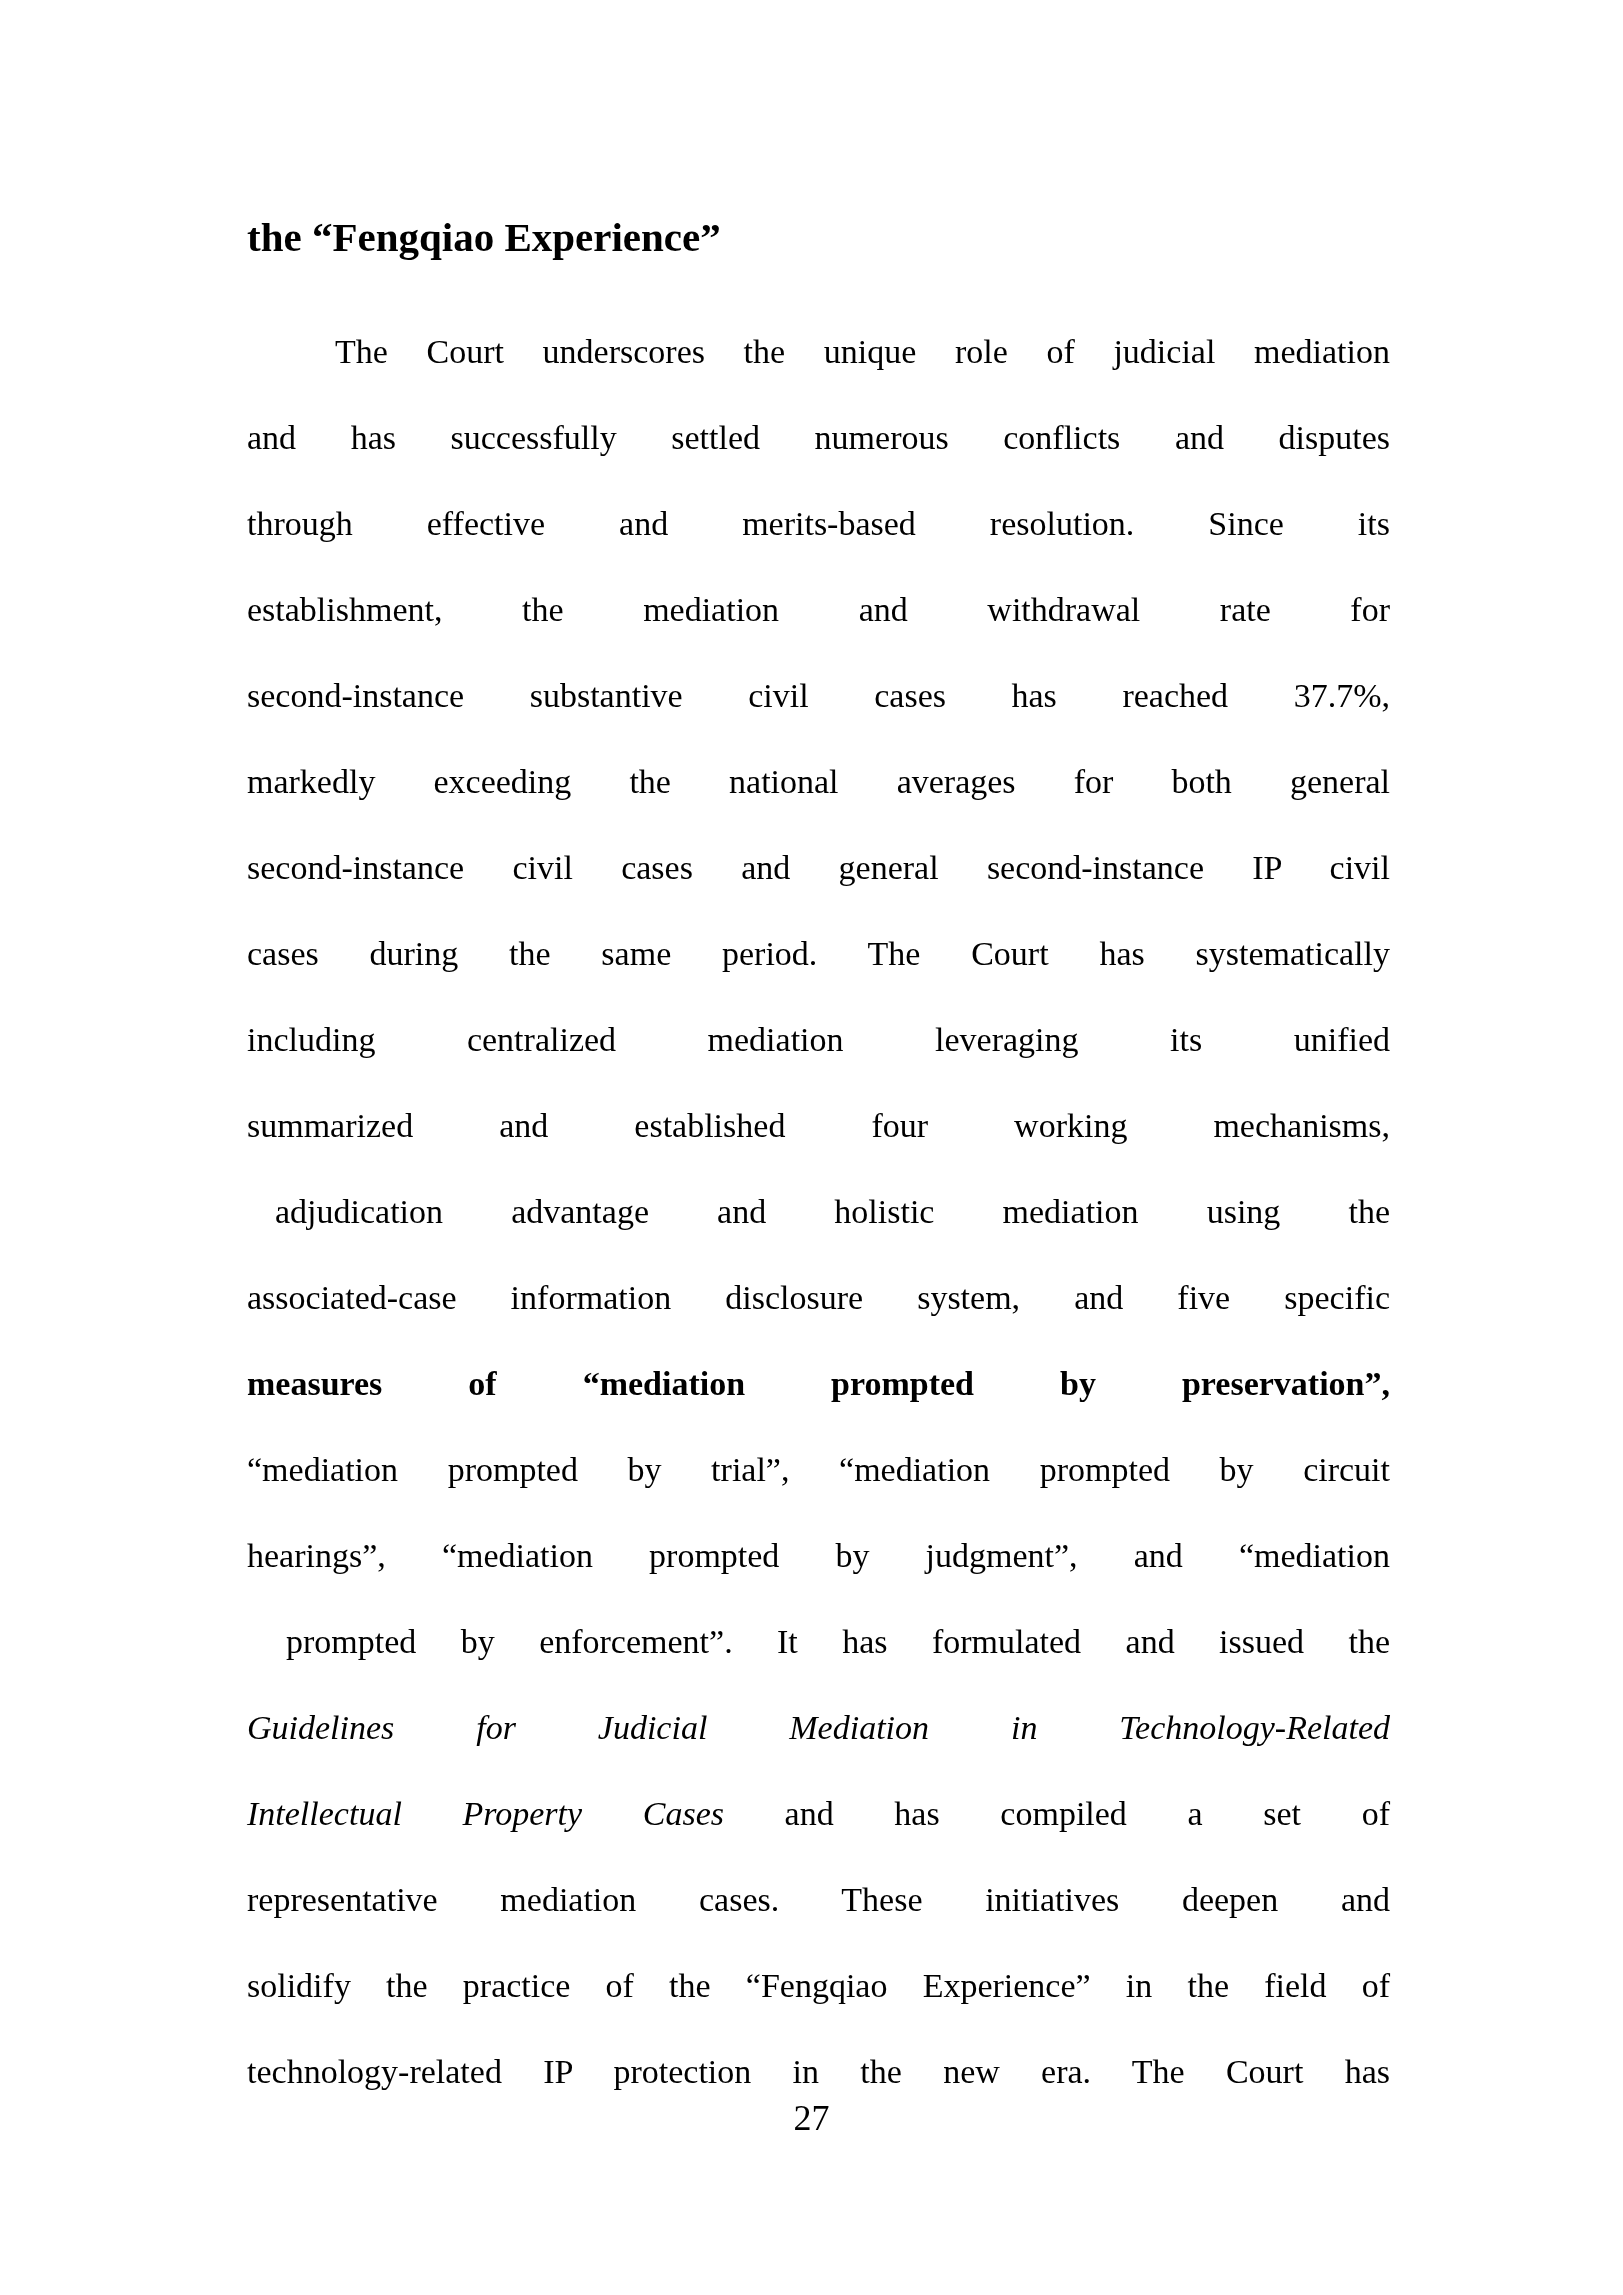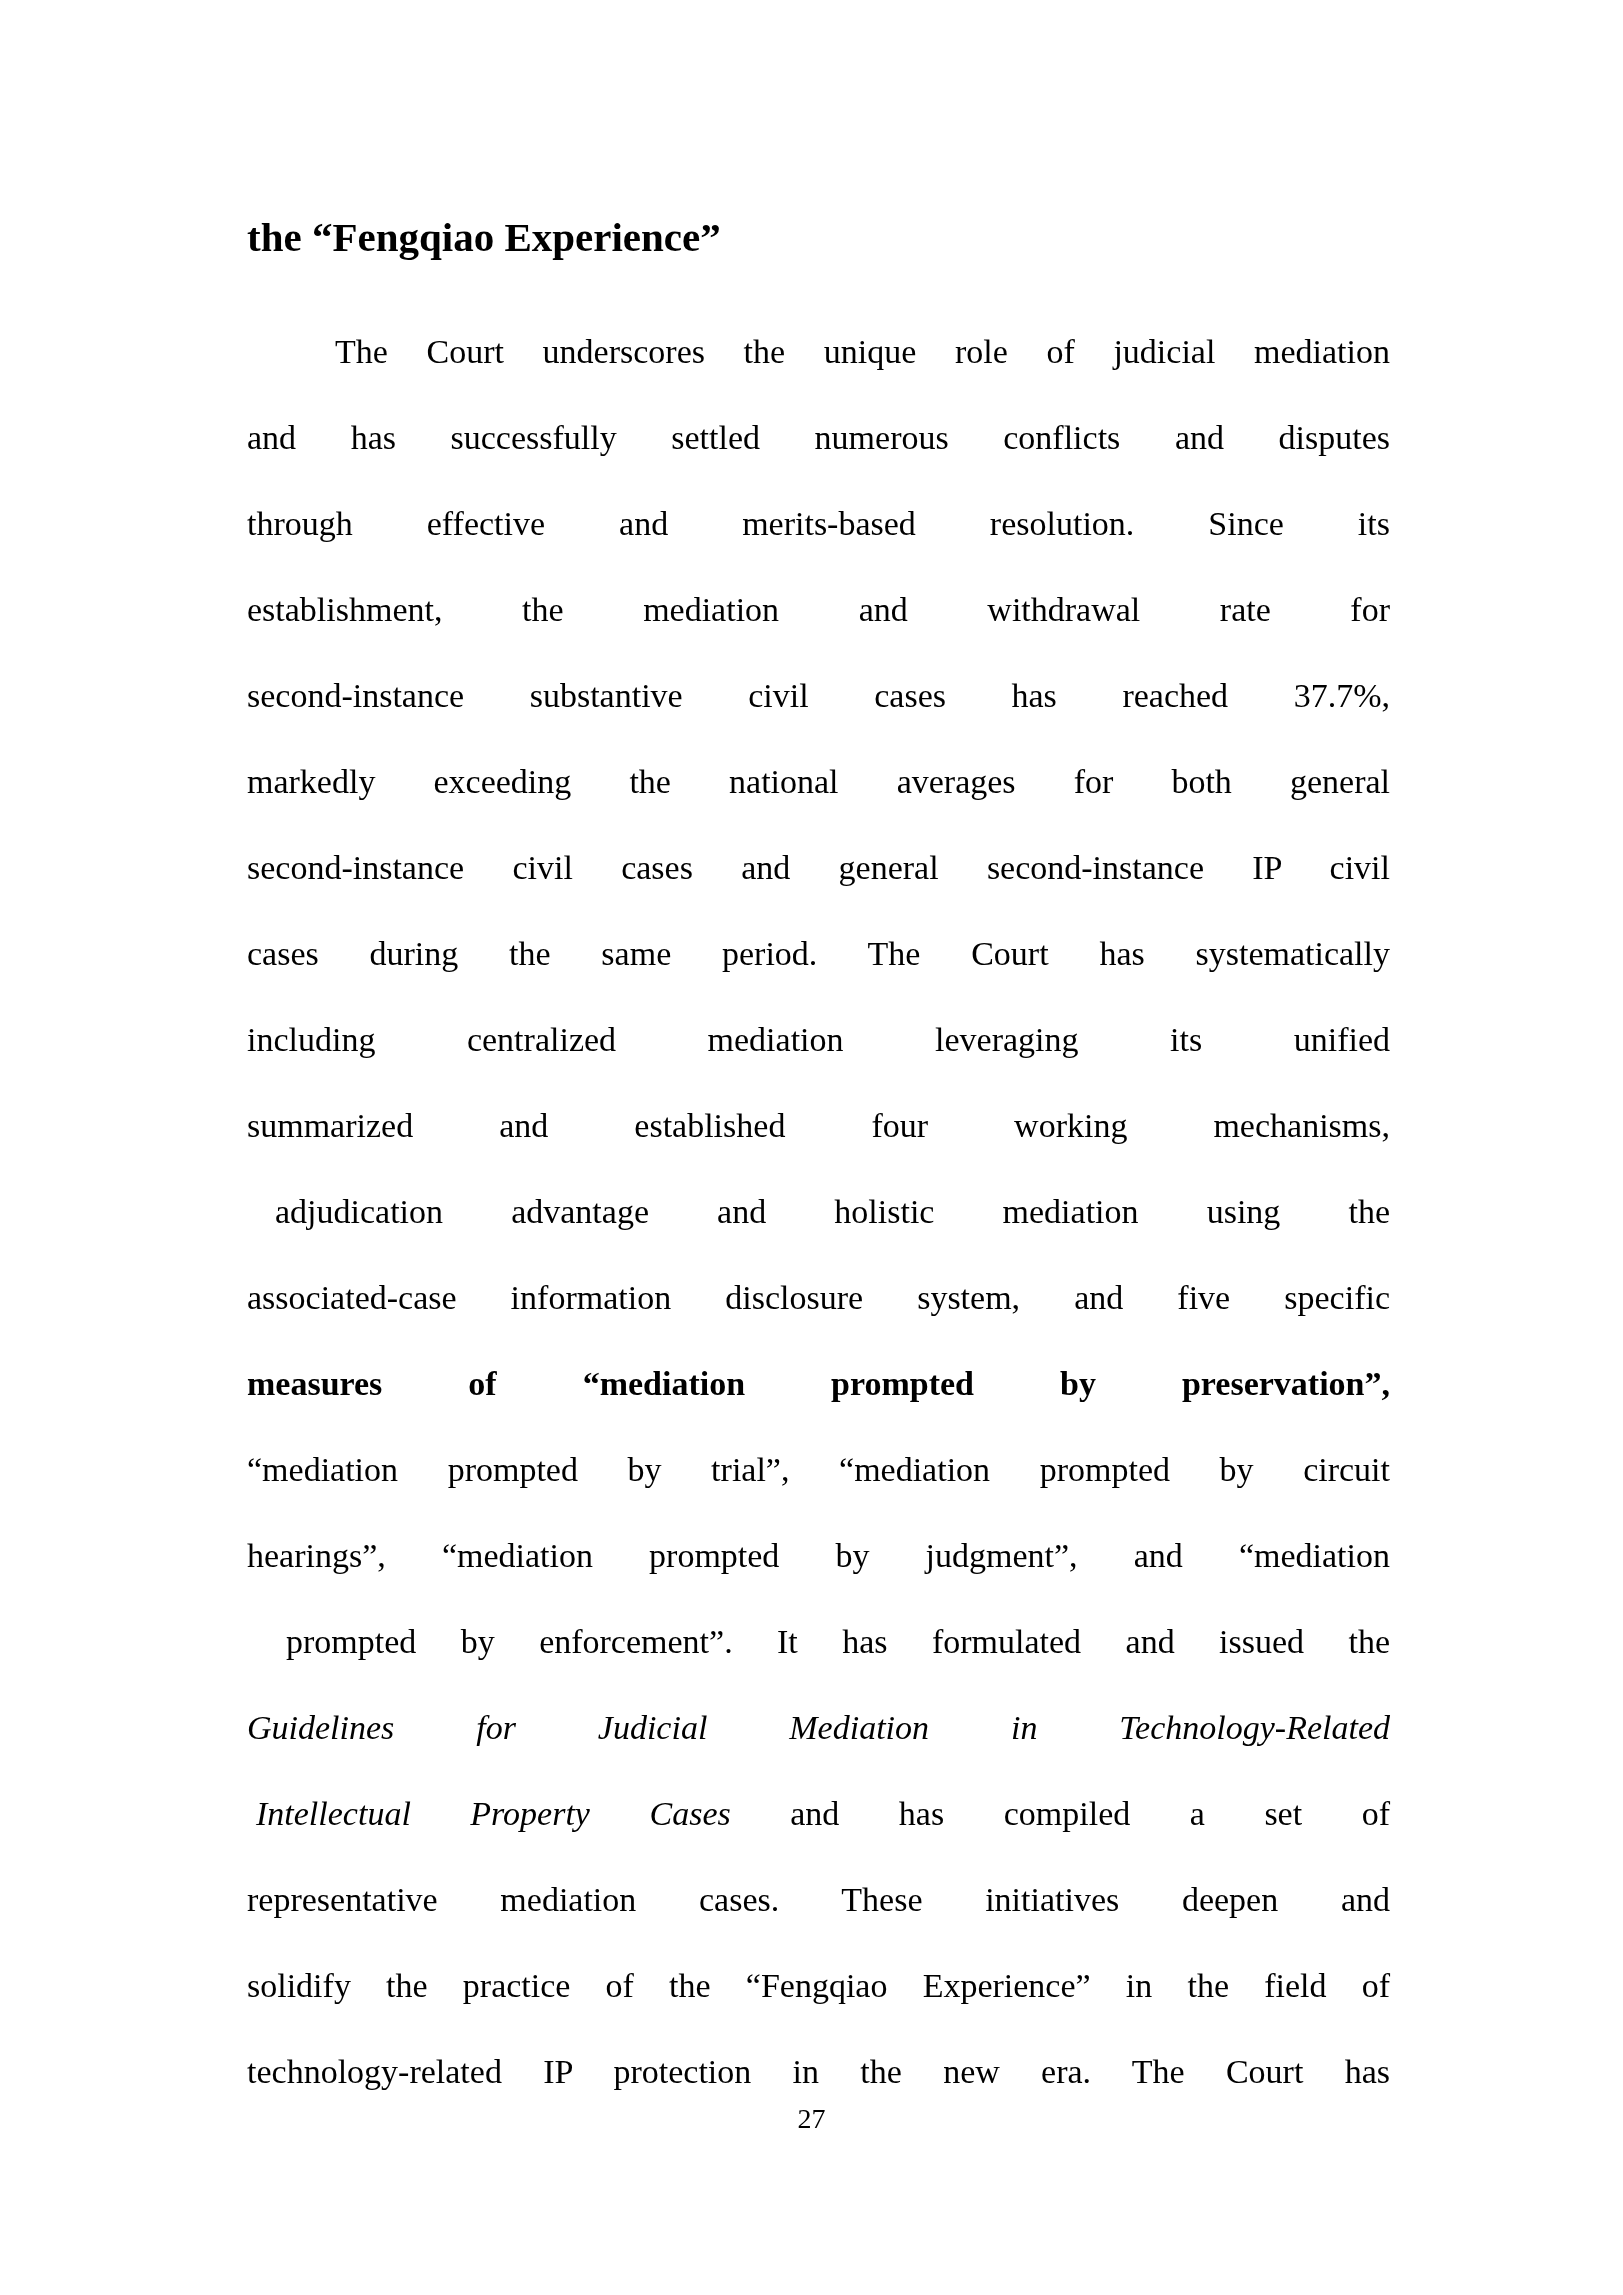--- a/index.html
+++ b/index.html
@@ -7,21 +7,21 @@
          font-family: "Liberation Serif", "DejaVu Serif", serif; color: #000; }
   .page { position: absolute; left: 0; top: 0; width: 1601px; height: 2295px; background: #fff; }
   .heading { position: absolute; left: 247px; top: 208px; font-size: 41px; font-weight: bold;
              line-height: 59px; white-space: nowrap; }
   .body { position: absolute; left: 247px; top: 309px; width: 1143px; }
   .line { height: 86px; line-height: 86px; font-size: 34px; white-space: nowrap;
           text-align: justify; text-align-last: justify; overflow: visible; }
   .line.first { padding-left: 88px; }
   .line .it { font-style: italic; }
   .pagenum { position: absolute; left: 0; width: 1623px; top: 2098px; text-align: center;
-             font-size: 28px; line-height: 41px; }
+             font-size: 36px; line-height: 41px; }
 </style>
 </head>
 <body>
 
 <div class="page">
   <div class="heading">the “Fengqiao Experience”</div>
   <div class="body" id="body">
       <div class="line first" style="white-space: normal;"><span>The Court underscores the unique role of judicial mediation</span></div>
       <div class="line" style="white-space: normal;"><span>and has successfully settled numerous conflicts and disputes</span></div>
       <div class="line" style="white-space: normal;"><span>through effective and merits-based resolution. Since its</span></div>
@@ -32,20 +32,20 @@
       <div class="line" style="white-space: normal;"><span>cases during the same period. The Court has systematically</span></div>
       <div class="line" style="white-space: normal;"><span>including centralized mediation leveraging its unified</span></div>
       <div class="line" style="white-space: normal;"><span>summarized and established four working mechanisms,</span></div>
       <div class="line" style="white-space: normal; margin-left: 28px;"><span>adjudication advantage and holistic mediation using the</span></div>
       <div class="line" style="white-space: normal;"><span>associated-case information disclosure system, and five specific</span></div>
       <div class="line" style="white-space: normal; font-weight: bold;"><span>measures of “mediation prompted by preservation”,</span></div>
       <div class="line" style="white-space: normal;"><span>“mediation prompted by trial”, “mediation prompted by circuit</span></div>
       <div class="line" style="white-space: normal;"><span>hearings”, “mediation prompted by judgment”, and “mediation</span></div>
       <div class="line" style="white-space: normal; margin-left: 39px;"><span>prompted by enforcement”. It has formulated and issued the</span></div>
       <div class="line" style="white-space: normal;"><span class="it">Guidelines for Judicial Mediation in Technology-Related</span></div>
-      <div class="line" style="white-space: normal; margin-left: 9px;"><span class="it">Intellectual Property Cases</span><span> and has compiled a set of</span></div>
+      <div class="line" style="white-space: normal;"><span class="it">Intellectual Property Cases</span><span> and has compiled a set of</span></div>
       <div class="line" style="white-space: normal;"><span>representative mediation cases. These initiatives deepen and</span></div>
       <div class="line" style="white-space: normal;"><span>solidify the practice of the “Fengqiao Experience” in the field of</span></div>
       <div class="line" style="white-space: normal;"><span>technology-related IP protection in the new era. The Court has</span></div>
     </div>
   <div class="pagenum">27</div>
 </div>
 
 
 </body></html>

